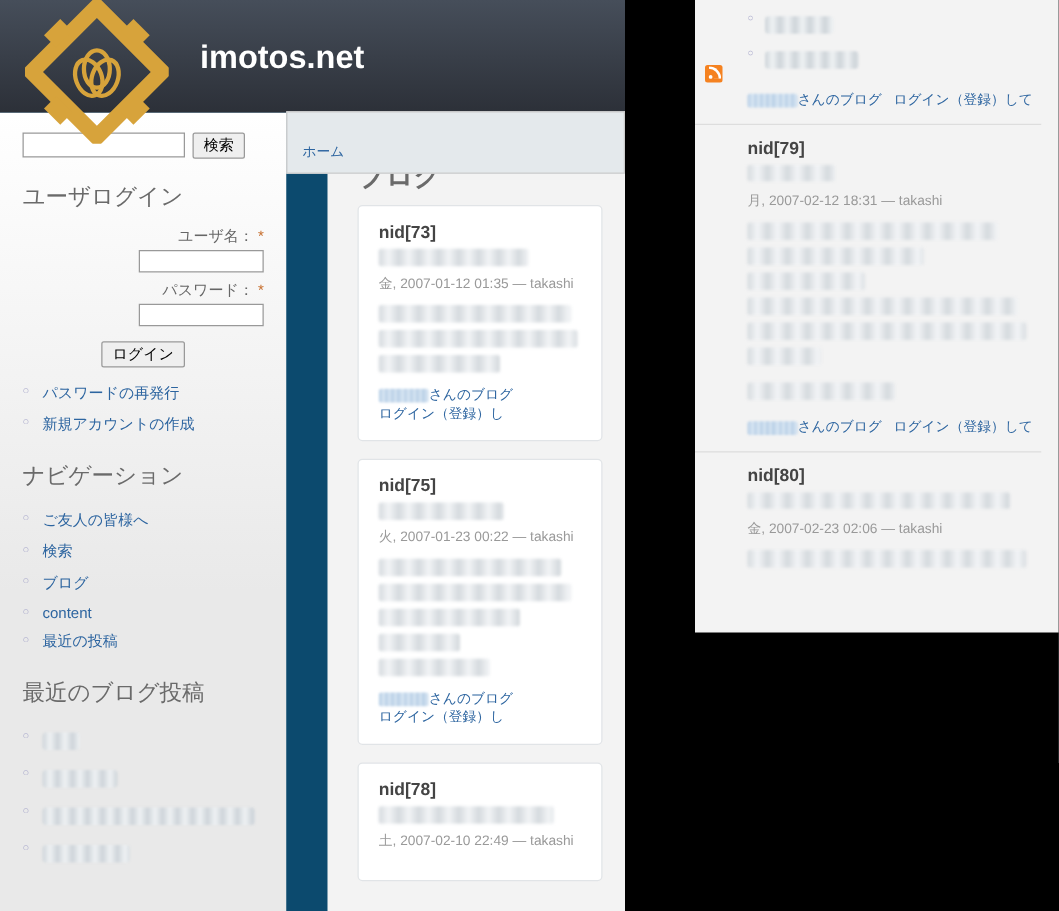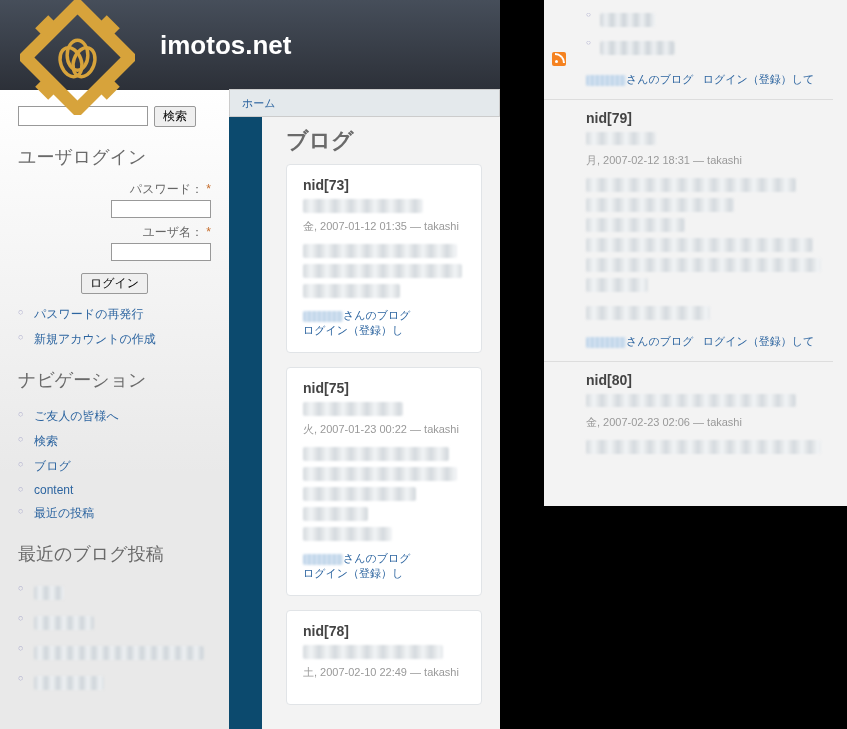--- a/index.html
+++ b/index.html
@@ -5,21 +5,21 @@
 * { box-sizing: border-box; margin: 0; padding: 0; }
 body { font-family: "Lucida Grande", Verdana, sans-serif; font-size: 13px; color: #444; }
 .stage { display: flex; width: 847px; height: 729px; background: #000; }
 .left-pane { width: 500px; height: 729px; position: relative; background: #0c4a6e; overflow: hidden; }
 .right-pane { width: 347px; height: 729px; background: #000; position: relative; }
 
 .header { height: 90px; background: linear-gradient(#464e5a, #2c3038); position: relative; display:flex; align-items:center; }
 .logo { width: 115px; height: 115px; margin-left: 20px; margin-top: 25px; position: relative; }
 .site-title { color: #fff; font-size: 26px; font-weight: bold; margin-left: 25px; }
 
-.breadcrumb-bar { position:absolute; left:229px; right:0; top:89px; height:28px; background:#e4e9ec; border:1px solid #ccc; font-size:11px; padding:6px 12px; color:#2d65a0; }
+.breadcrumb-bar { position:absolute; left:229px; right:0; top:89px; height:28px; background:#e4e9ec; border:1px solid #ccc; font-size:11px; padding:24px 12px; color:#2d65a0; }
 
 .columns { display:flex; height: calc(729px - 90px); gap: 33px; }
 .sidebar { width: 229px; background: linear-gradient(#fff,#e9e9e9 60%); padding: 10px 18px 0 18px; }
 .main { flex:1; background:#f3f3f3; padding: 36px 18px 0 24px; overflow:hidden; }
 
 .search-row { display:flex; gap:6px; margin: 6px 0 18px 0; }
 .search-row input[type=text] { width:130px; height:20px; border:1px solid #999; }
 .btn { background:#efefef; border:1px solid #999; font-size:12px; padding:1px 8px; border-radius:2px; cursor:pointer; }
 
 .block-title { font-size:18px; color:#6a6a6a; margin: 6px 0 12px 0; font-weight:normal; }
@@ -39,21 +39,21 @@
 .node { background:#fff; border:1px solid #e1e4e7; border-radius:4px; padding:12px 16px 14px 16px; margin-bottom:14px; }
 .node-title { font-size:14px; color:#444; margin-bottom:4px;font-weight:bold; }
 .node-titlelink { height:15px; width:120px; margin-bottom:10px; }
 .meta { font-size:11px; color:#999; margin-bottom:10px; }
 .blur-line { height:14px; margin:6px 0; border-radius:2px; background: repeating-linear-gradient(90deg,#d5dade,#f2f4f6 8px,#d5dade 16px); filter: blur(1.2px); }
 .node-links { font-size:11px; color:#2d65a0; margin-top:10px; }
 .node-links span { display:inline-block; }
 .node-links .blur-name { display:inline-block; height:11px; width:40px; vertical-align:middle; background: repeating-linear-gradient(90deg,#b8cfe6,#dbe8f4 5px); filter: blur(1px); border-radius:2px; }
 
 
-.right-box { position:absolute; top:0; left:44px; right:0; height:506px; background:#f3f3f3; padding:6px 0 0 0; overflow:hidden; }
+.right-box { position:absolute; top:0; left:56px; right:0; height:506px; background:#f3f3f3; padding:6px 0 0 0; overflow:hidden; }
 .rss-badge { position:absolute; left:8px; top:52px; width:14px; height:14px; background:#f58220; border-radius:2px; }
 .rss-badge::after { content:""; position:absolute; left:3px; bottom:3px; width:3px; height:3px; background:#fff; border-radius:50%; }
 .rss-badge::before { content:""; position:absolute; left:3px; bottom:3px; width:8px; height:8px; border:2px solid #fff; border-left:none; border-bottom:none; border-radius:0 10px 0 0; }
 .right-inner { padding: 0 14px 0 42px; }
 .small-list li { list-style:none; padding:3px 0 3px 14px; position:relative; }
 .small-list li::before { content:"○"; position:absolute; left:0; font-size:8px; color:#aac; top:4px; }
 .sep { border:none; border-top:1px solid #ddd; margin:12px 0 10px -42px; width: calc(100% + 42px); }
 
 
 .logo svg { width:115px; height:115px; }
@@ -87,26 +87,26 @@
 
     <div class="columns">
       <div class="sidebar">
         <div class="search-row">
           <input type="text" style="">
           <button class="btn">検索</button>
         </div>
 
         <h2 class="block-title">ユーザログイン</h2>
         <div class="form-row">
+          <label><span>ユーザ名：</span> <span class="req">*</span></label><br>
+          <input type="text" style="">
+        </div>
+        <div class="form-row">
           <label><span>パスワード：</span> <span class="req">*</span></label><br>
           <input type="password" style="">
-        </div>
-        <div class="form-row">
-          <label><span>ユーザ名：</span> <span class="req">*</span></label><br>
-          <input type="text" style="">
         </div>
         <div class="login-btn-row">
           <button class="btn">ログイン</button>
         </div>
         <ul class="links">
           <li>パスワードの再発行</li>
           <li>新規アカウントの作成</li>
         </ul>
 
         <h2 class="block-title">ナビゲーション</h2>

